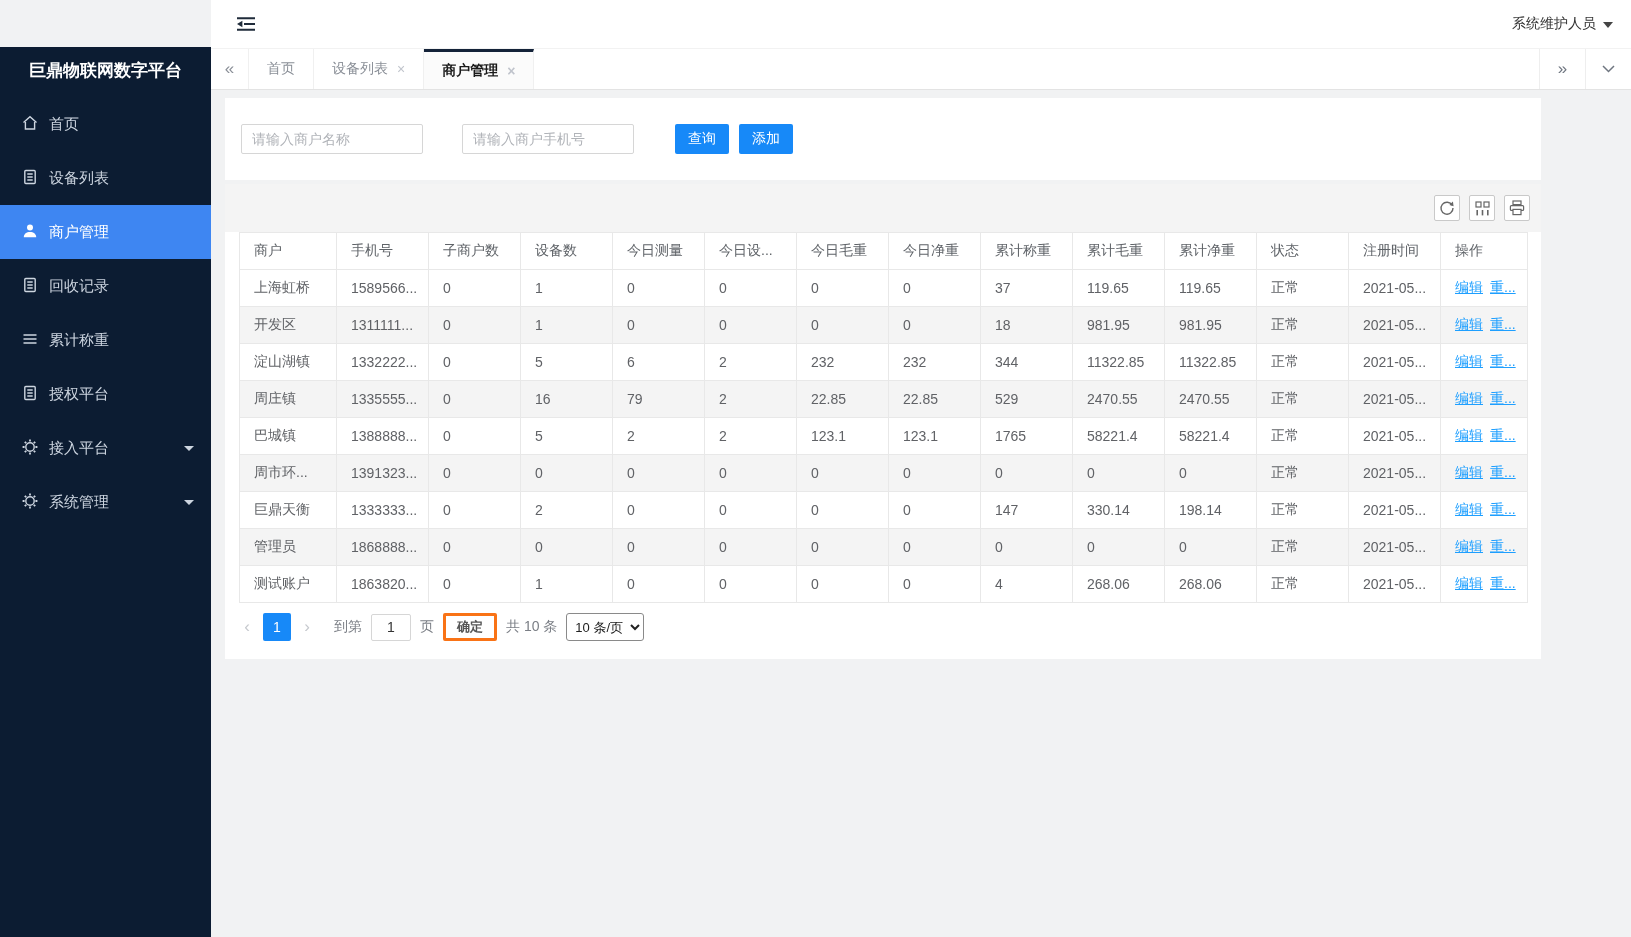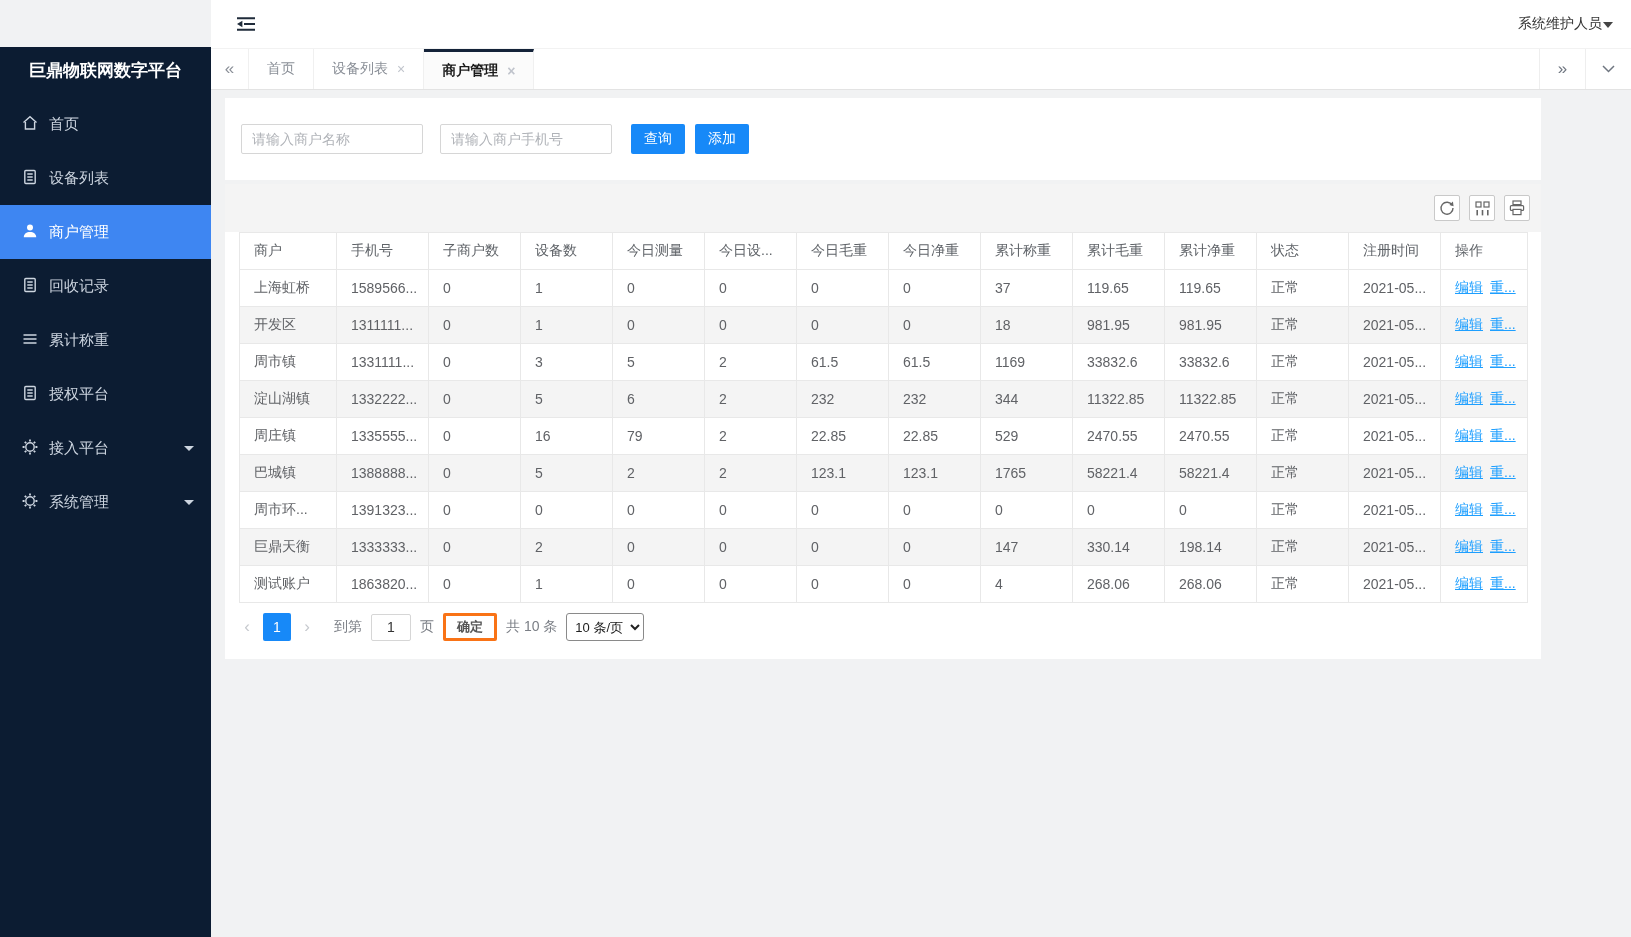--- a/index.html
+++ b/index.html
@@ -38,21 +38,21 @@
   }
 
   
   .main { flex:1; display:flex; flex-direction:column; min-width:0; }
 
   .topbar {
     height:48px; background:#fff; display:flex; align-items:center;
     justify-content:space-between; padding:0 18px 0 26px; flex-shrink:0;
   }
   .collapse-btn { cursor:pointer; display:flex; align-items:center; }
-  .user-menu { display:flex; align-items:center; gap:1px; color:#333; cursor:pointer; }
+  .user-menu { display:flex; align-items:center; gap:7px; color:#333; cursor:pointer; }
   .user-caret {
     width:0; height:0; border-left:5px solid transparent;
     border-right:5px solid transparent; border-top:6px solid #444; margin-top:2px;
   }
 
   .tabbar {
     height:42px; background:#fff; display:flex; align-items:stretch;
     border-top:1px solid #f2f2f2; border-bottom:1px solid #e3e3e3; flex-shrink:0;
   }
   .tab-scroll {
@@ -74,21 +74,21 @@
   .tab-tool {
     width:46px; display:flex; align-items:center; justify-content:center;
     border-left:1px solid #eee; color:#6f7680; font-size:17px; cursor:pointer;
   }
 
   
   .content { flex:1; padding:8px 90px 0 14px; overflow:hidden; }
 
   .search-card {
     background:#fff; height:82px; display:flex; align-items:center;
-    gap:17px; padding:0 16px;
+    gap:39px; padding:0 16px;
   }
   .search-input {
     height:30px; border:1px solid #d6d6d6; border-radius:2px;
     padding:0 10px; font-size:14px; color:#333; outline:none;
     font-family: inherit;
   }
   .search-input::placeholder { color:#b0b3b8; }
   .in-name { width:182px; }
   .in-phone { width:172px; }
   .btn-group { display:flex; gap:10px; margin-left:2px; }
@@ -389,36 +389,20 @@
                 <td>0</td>
                 <td>0</td>
                 <td>18</td>
                 <td>981.95</td>
                 <td>981.95</td>
                 <td>正常</td>
                 <td>2021-05...</td>
                 <td><a href="javascript:void(0)">编辑</a><a href="javascript:void(0)">重...</a></td>
               </tr>
               <tr>
-                <td>周市镇</td>
-                <td>1331111...</td>
-                <td>0</td>
-                <td>3</td>
-                <td>5</td>
-                <td>2</td>
-                <td>61.5</td>
-                <td>61.5</td>
-                <td>1169</td>
-                <td>33832.6</td>
-                <td>33832.6</td>
-                <td>正常</td>
-                <td>2021-05...</td>
-                <td><a href="javascript:void(0)">编辑</a><a href="javascript:void(0)">重...</a></td>
-              </tr>
-              <tr>
                 <td>淀山湖镇</td>
                 <td>1332222...</td>
                 <td>0</td>
                 <td>5</td>
                 <td>6</td>
                 <td>2</td>
                 <td>232</td>
                 <td>232</td>
                 <td>344</td>
                 <td>11322.85</td>
@@ -480,20 +464,36 @@
                 <td>1333333...</td>
                 <td>0</td>
                 <td>2</td>
                 <td>0</td>
                 <td>0</td>
                 <td>0</td>
                 <td>0</td>
                 <td>147</td>
                 <td>330.14</td>
                 <td>198.14</td>
+                <td>正常</td>
+                <td>2021-05...</td>
+                <td><a href="javascript:void(0)">编辑</a><a href="javascript:void(0)">重...</a></td>
+              </tr>
+              <tr>
+                <td>管理员</td>
+                <td>1868888...</td>
+                <td>0</td>
+                <td>0</td>
+                <td>0</td>
+                <td>0</td>
+                <td>0</td>
+                <td>0</td>
+                <td>0</td>
+                <td>0</td>
+                <td>0</td>
                 <td>正常</td>
                 <td>2021-05...</td>
                 <td><a href="javascript:void(0)">编辑</a><a href="javascript:void(0)">重...</a></td>
               </tr>
               <tr>
                 <td>测试账户</td>
                 <td>1863820...</td>
                 <td>0</td>
                 <td>1</td>
                 <td>0</td>

